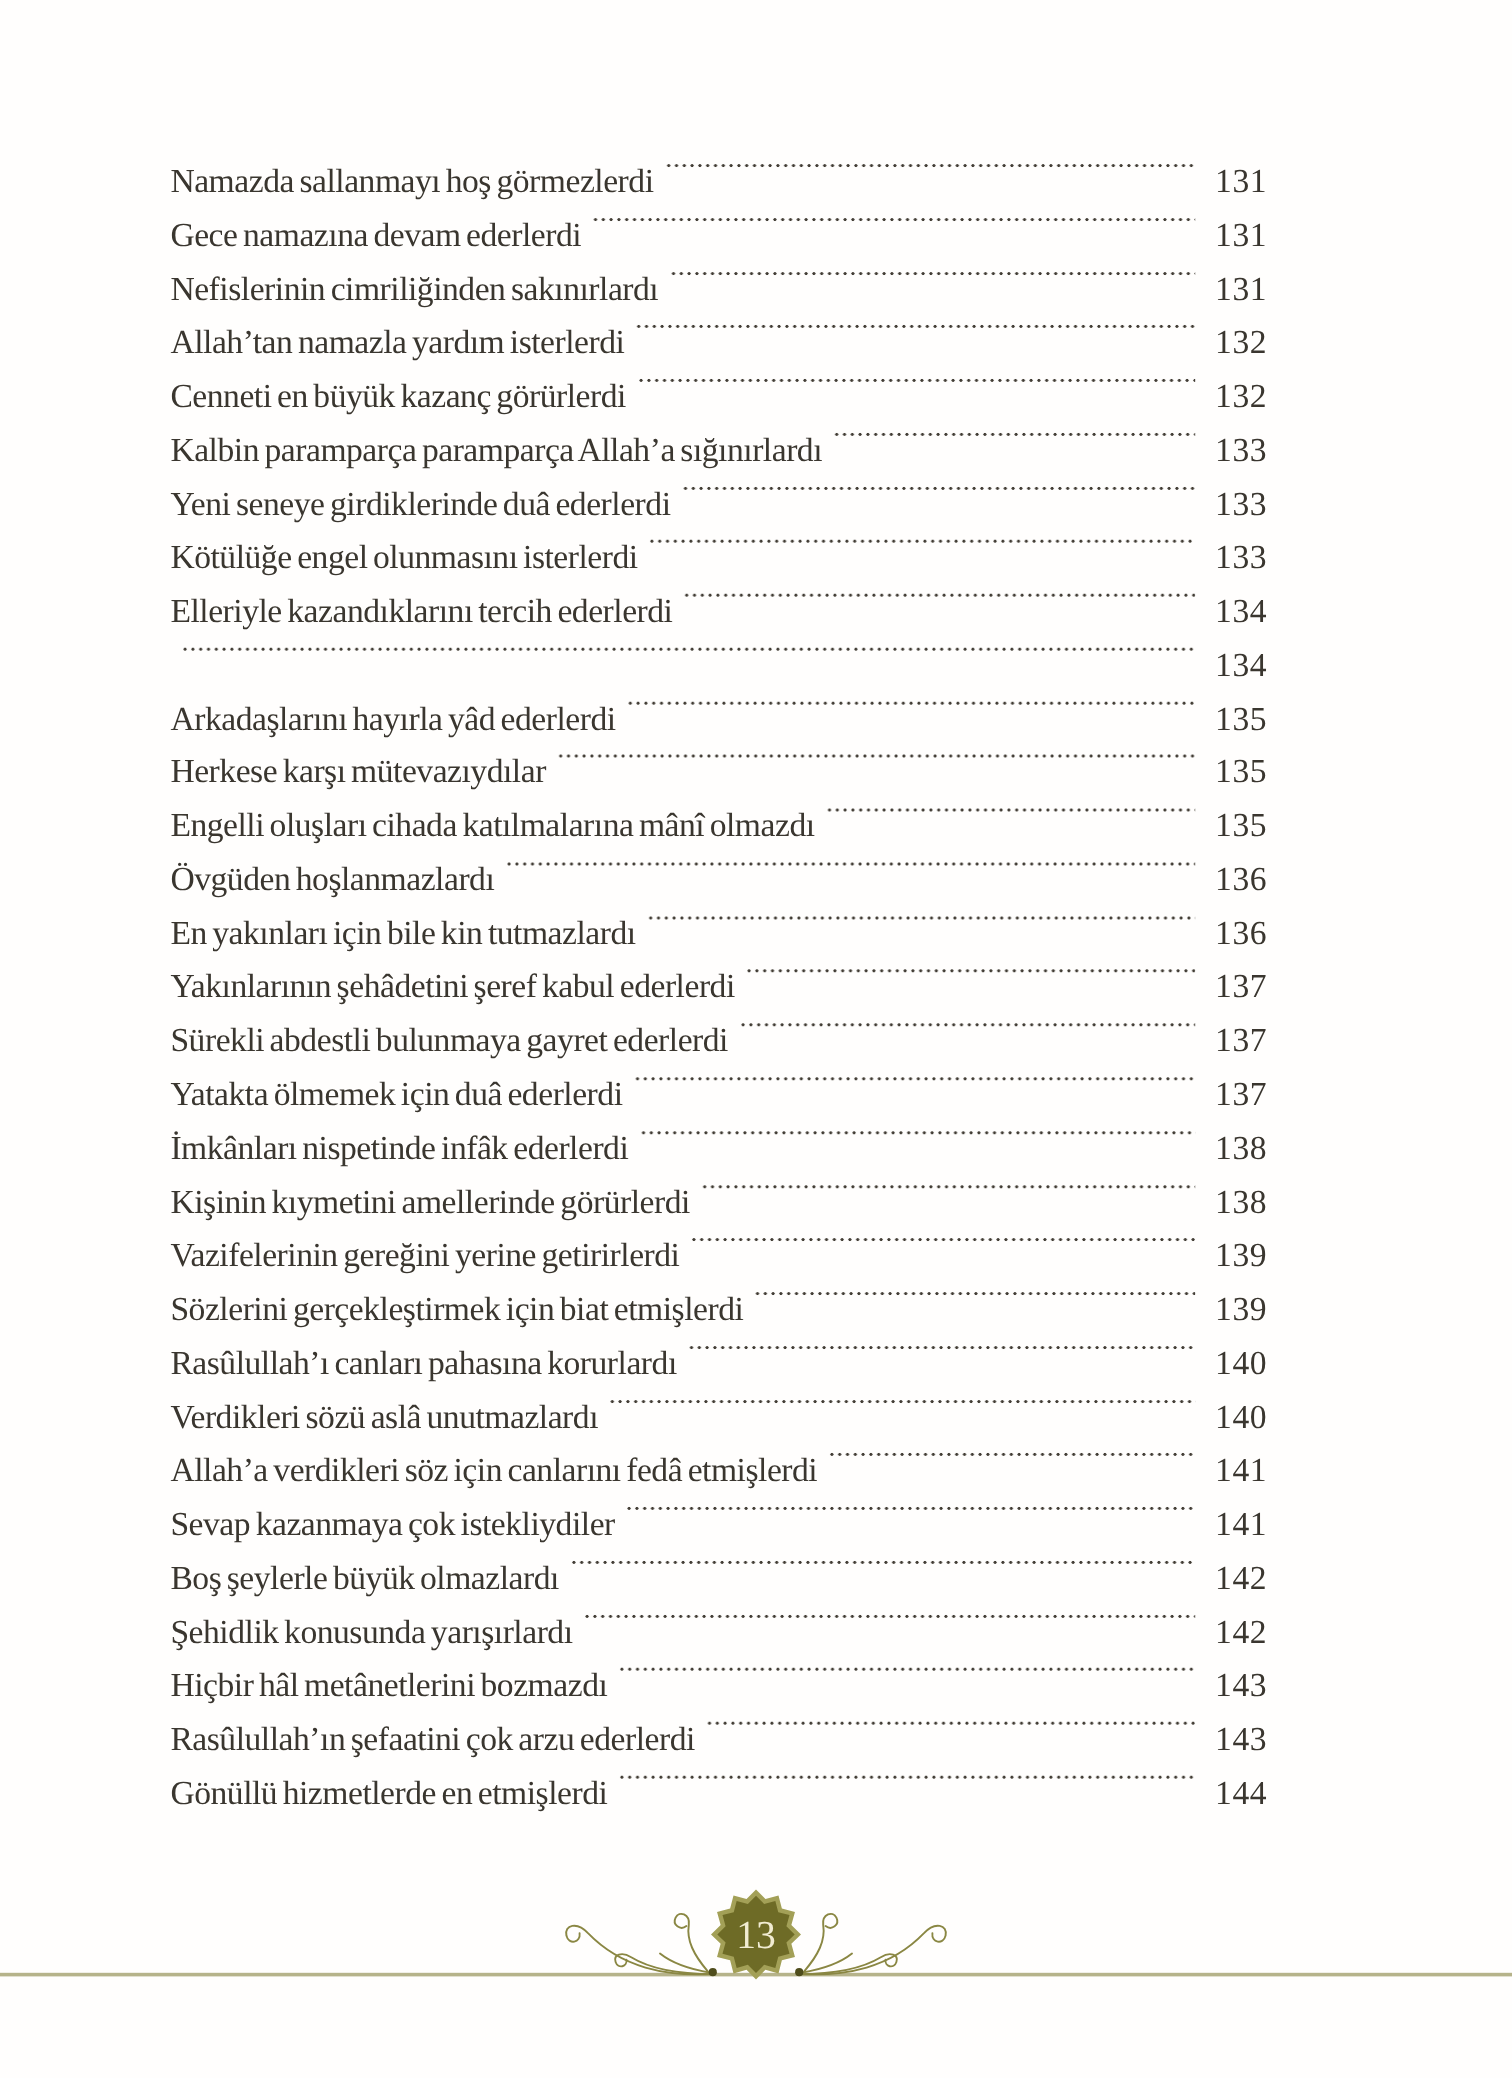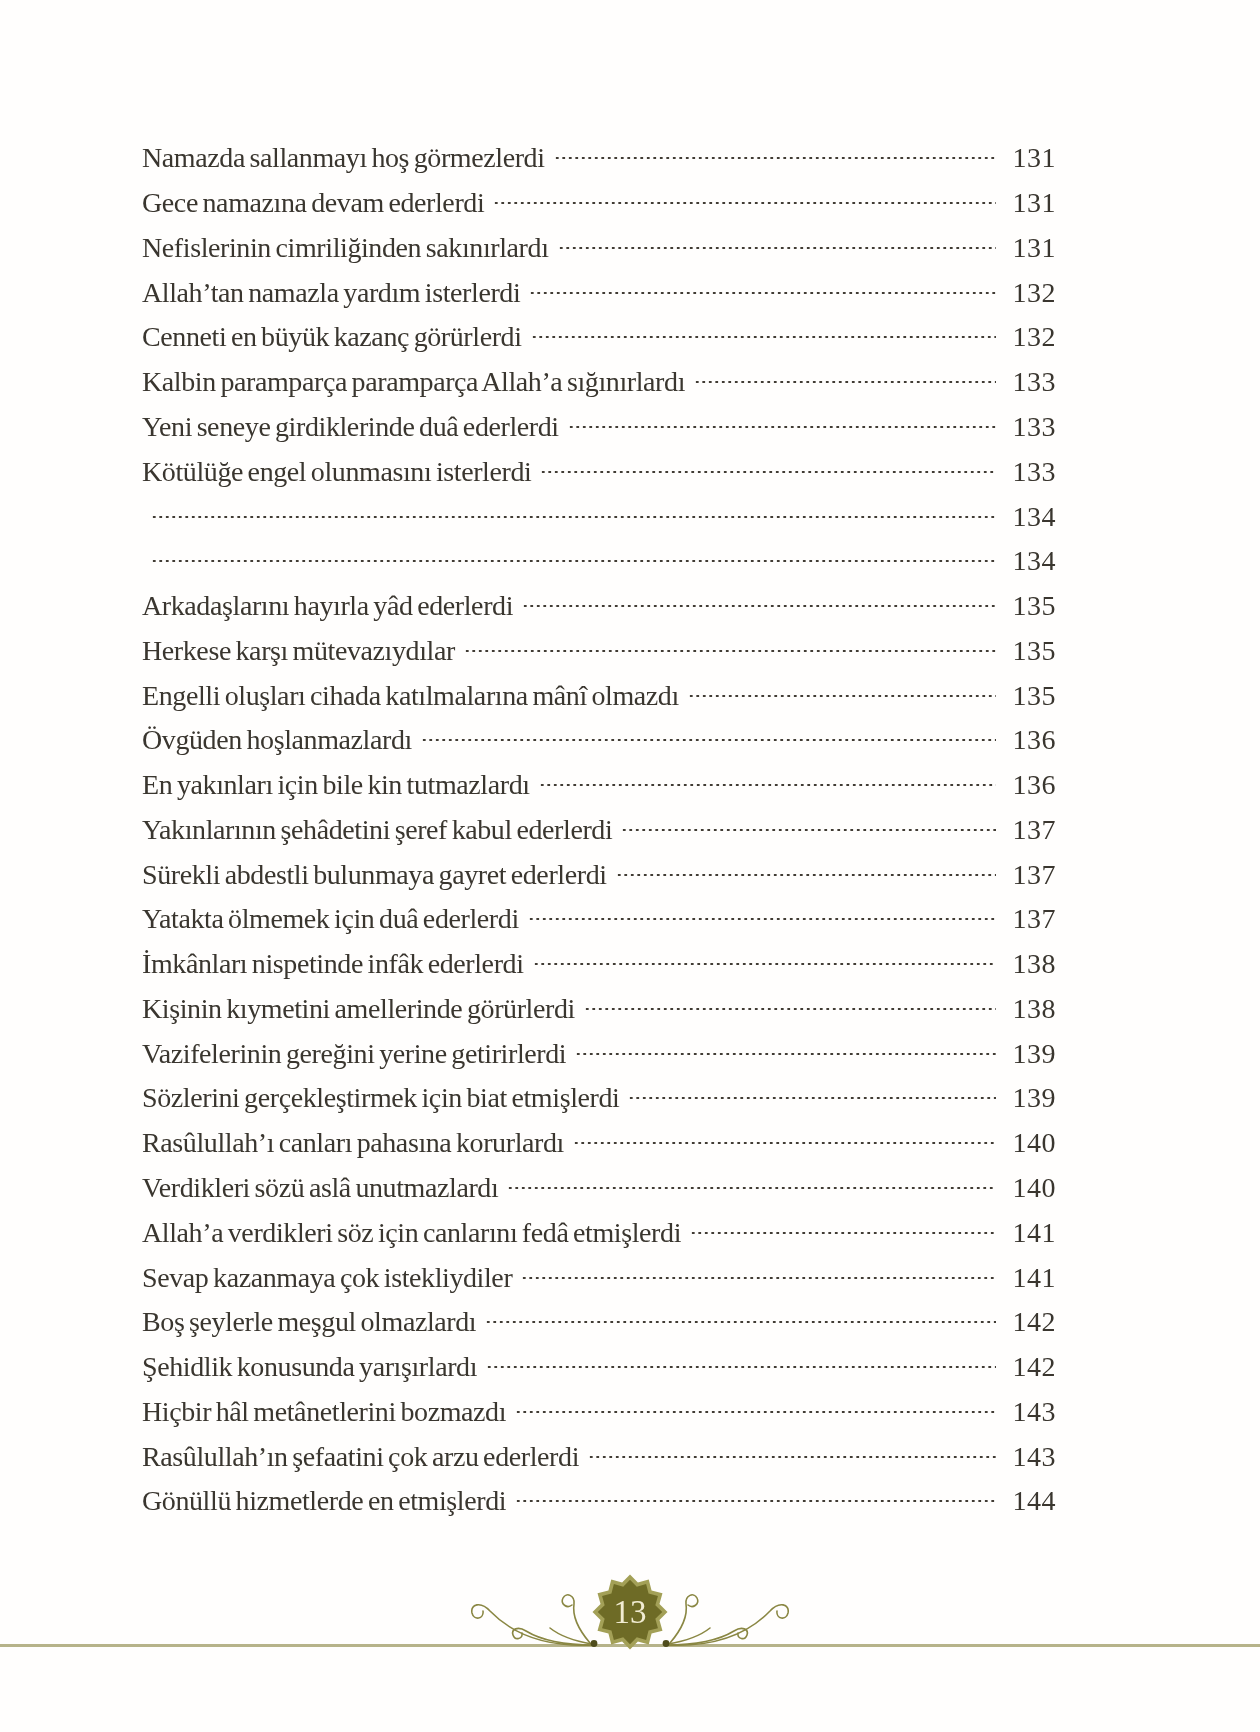--- a/index.html
+++ b/index.html
@@ -11,21 +11,21 @@
   }
   .page { position: absolute; inset: 0; }
 
   
   .toc {
     position: absolute;
     left: 142px; top: 136px; width: 914px;
   }
   .toc-row {
     display: flex;
-    align-items: center;
+    align-items: flex-start;
     height: 44.77px;
     font-size: 28px;
     color: #3a362f;
     letter-spacing: -0.4px;
     word-spacing: -2px;
   }
   .toc-title { white-space: nowrap; }
   .toc-leader {
     flex: 1;
     height: 4px;
@@ -112,20 +112,21 @@
         <span class="toc-page">133</span>
       </div>
 
       <div class="toc-row">
         <span class="toc-title">Kötülüğe engel olunmasını isterlerdi</span>
         <span class="toc-leader"></span>
         <span class="toc-page">133</span>
       </div>
 
       <div class="toc-row">
+        <span class="toc-title">Elleriyle kazandıklarını tercih ederlerdi</span>
         <span class="toc-leader"></span>
         <span class="toc-page">134</span>
       </div>
 
       <div class="toc-row">
         <span class="toc-leader"></span>
         <span class="toc-page">134</span>
       </div>
 
       <div class="toc-row">
@@ -218,21 +219,21 @@
         <span class="toc-page">141</span>
       </div>
 
       <div class="toc-row">
         <span class="toc-title">Sevap kazanmaya çok istekliydiler</span>
         <span class="toc-leader"></span>
         <span class="toc-page">141</span>
       </div>
 
       <div class="toc-row">
-        <span class="toc-title">Boş şeylerle meşgul olmazlardı</span>
+        <span class="toc-title">Boş şeylerle büyük olmazlardı</span>
         <span class="toc-leader"></span>
         <span class="toc-page">142</span>
       </div>
 
       <div class="toc-row">
         <span class="toc-title">Şehidlik konusunda yarışırlardı</span>
         <span class="toc-leader"></span>
         <span class="toc-page">142</span>
       </div>
 

